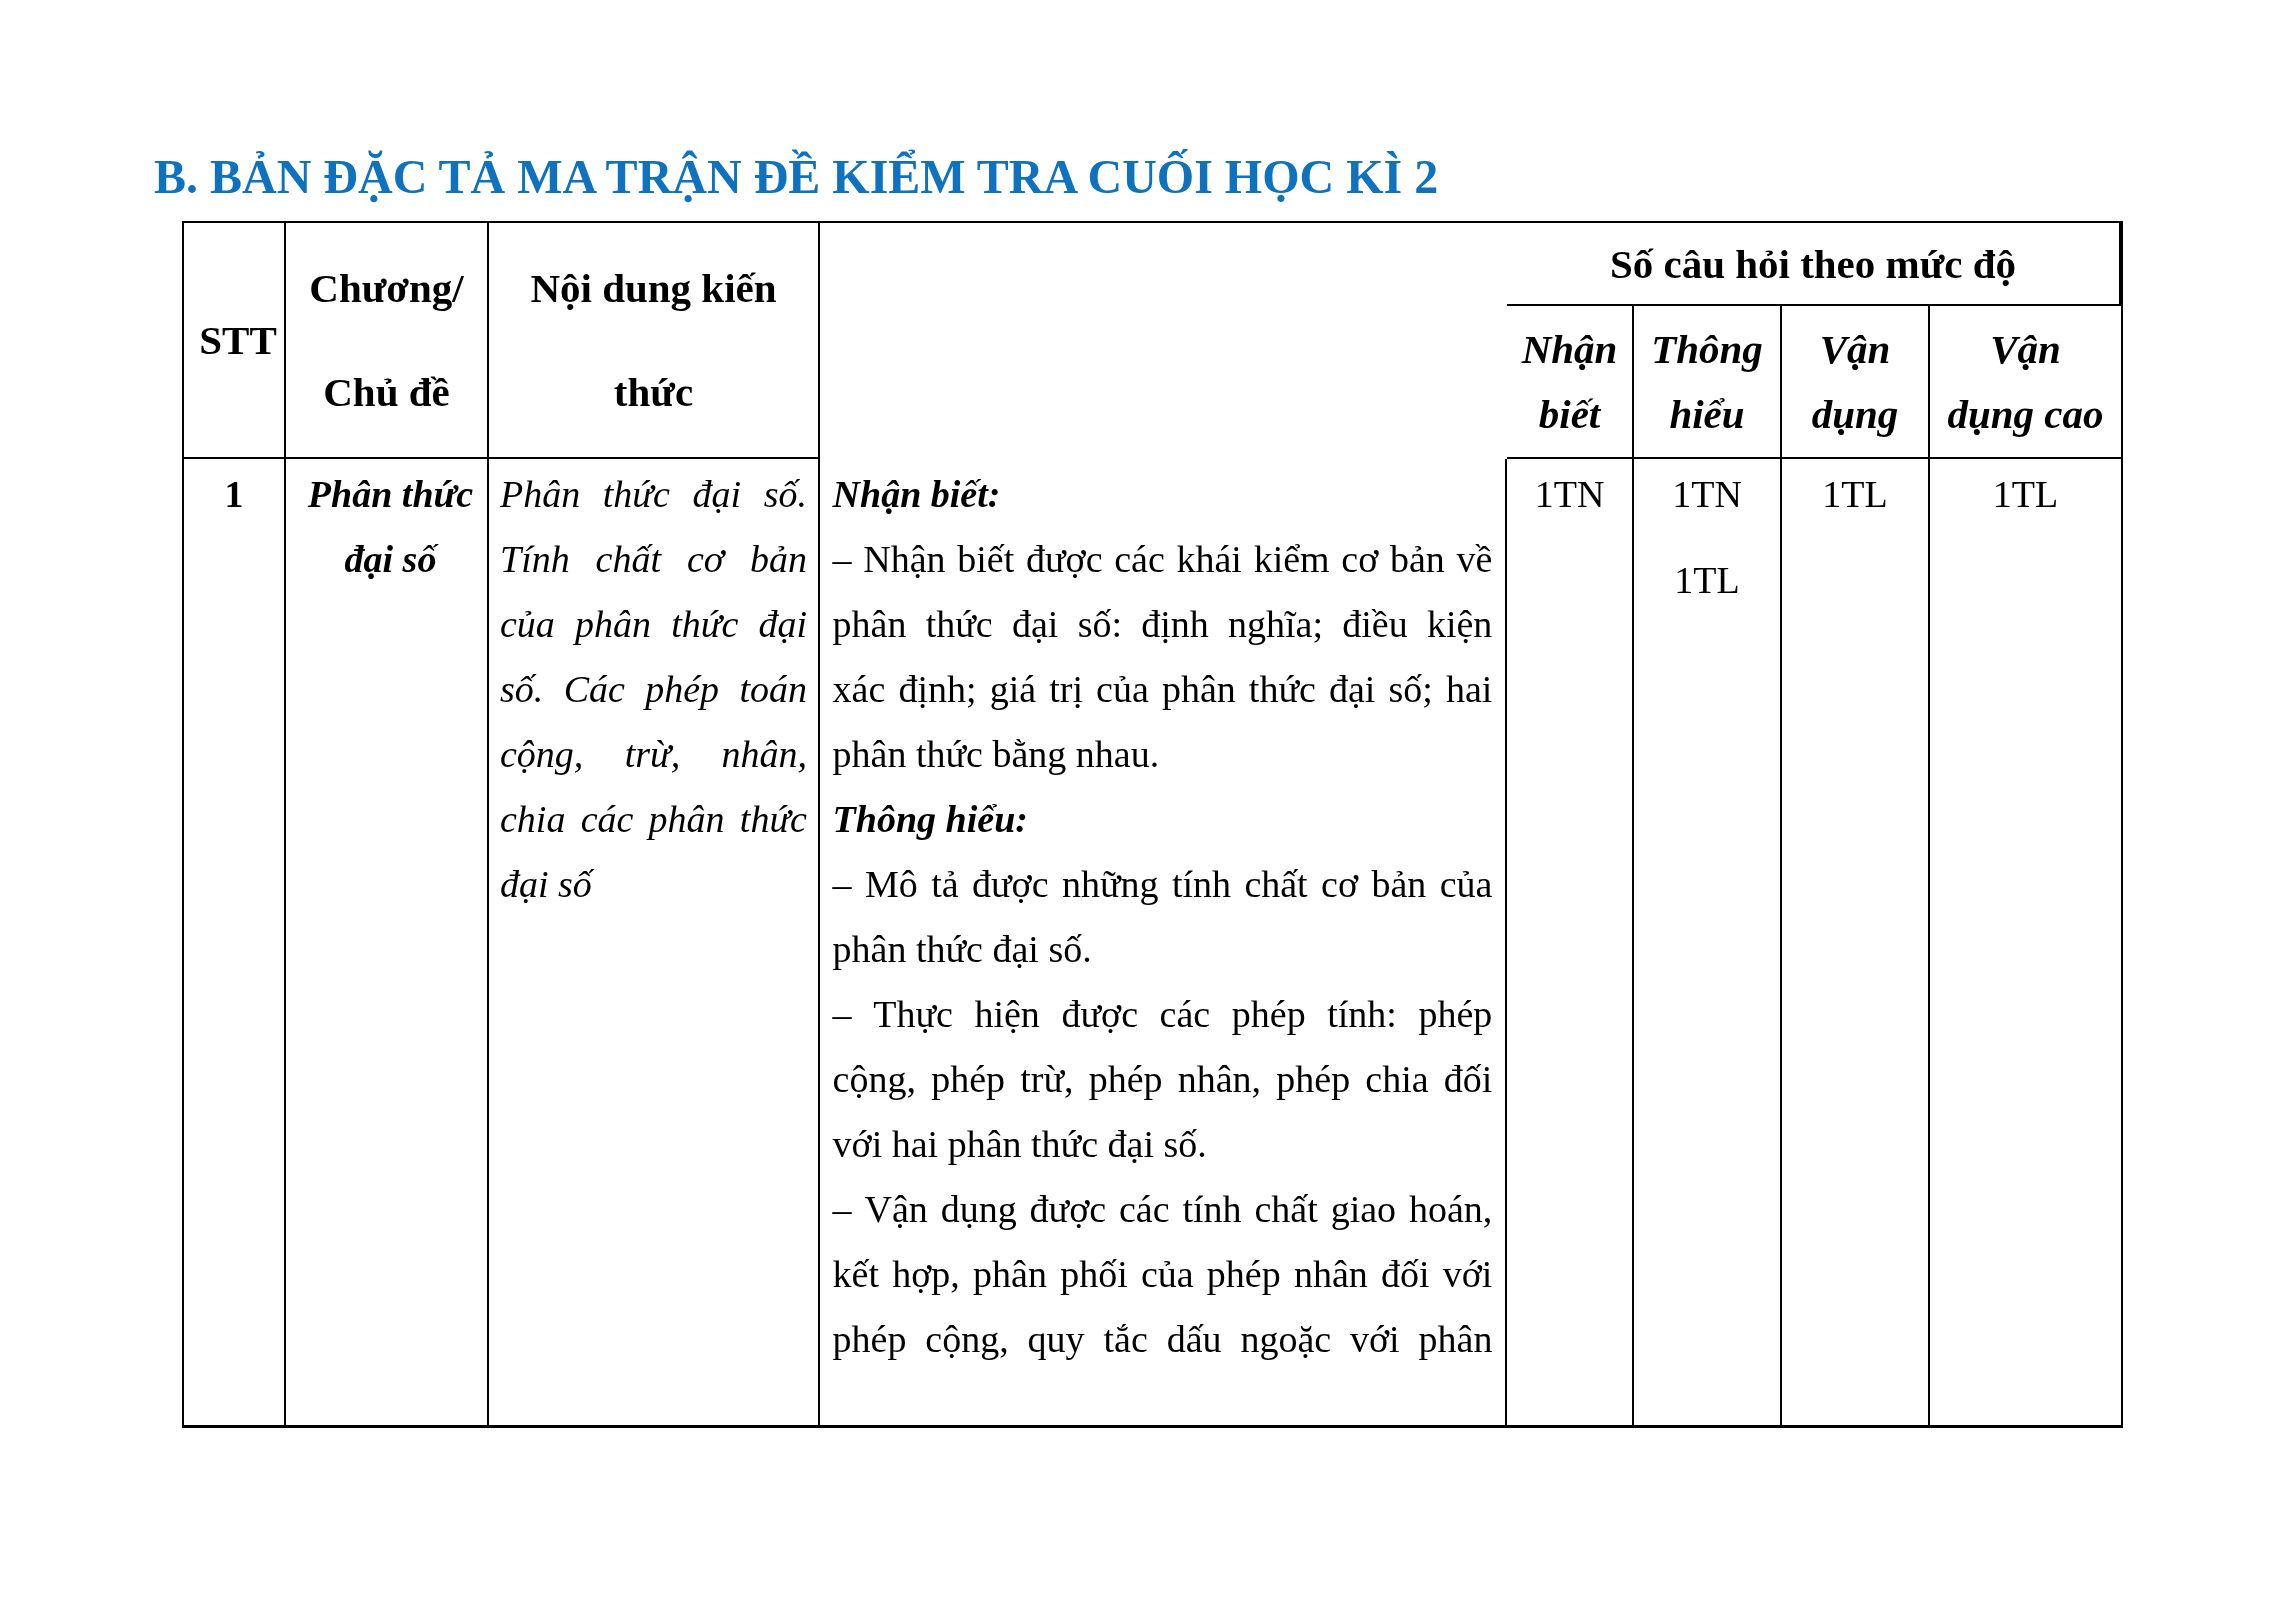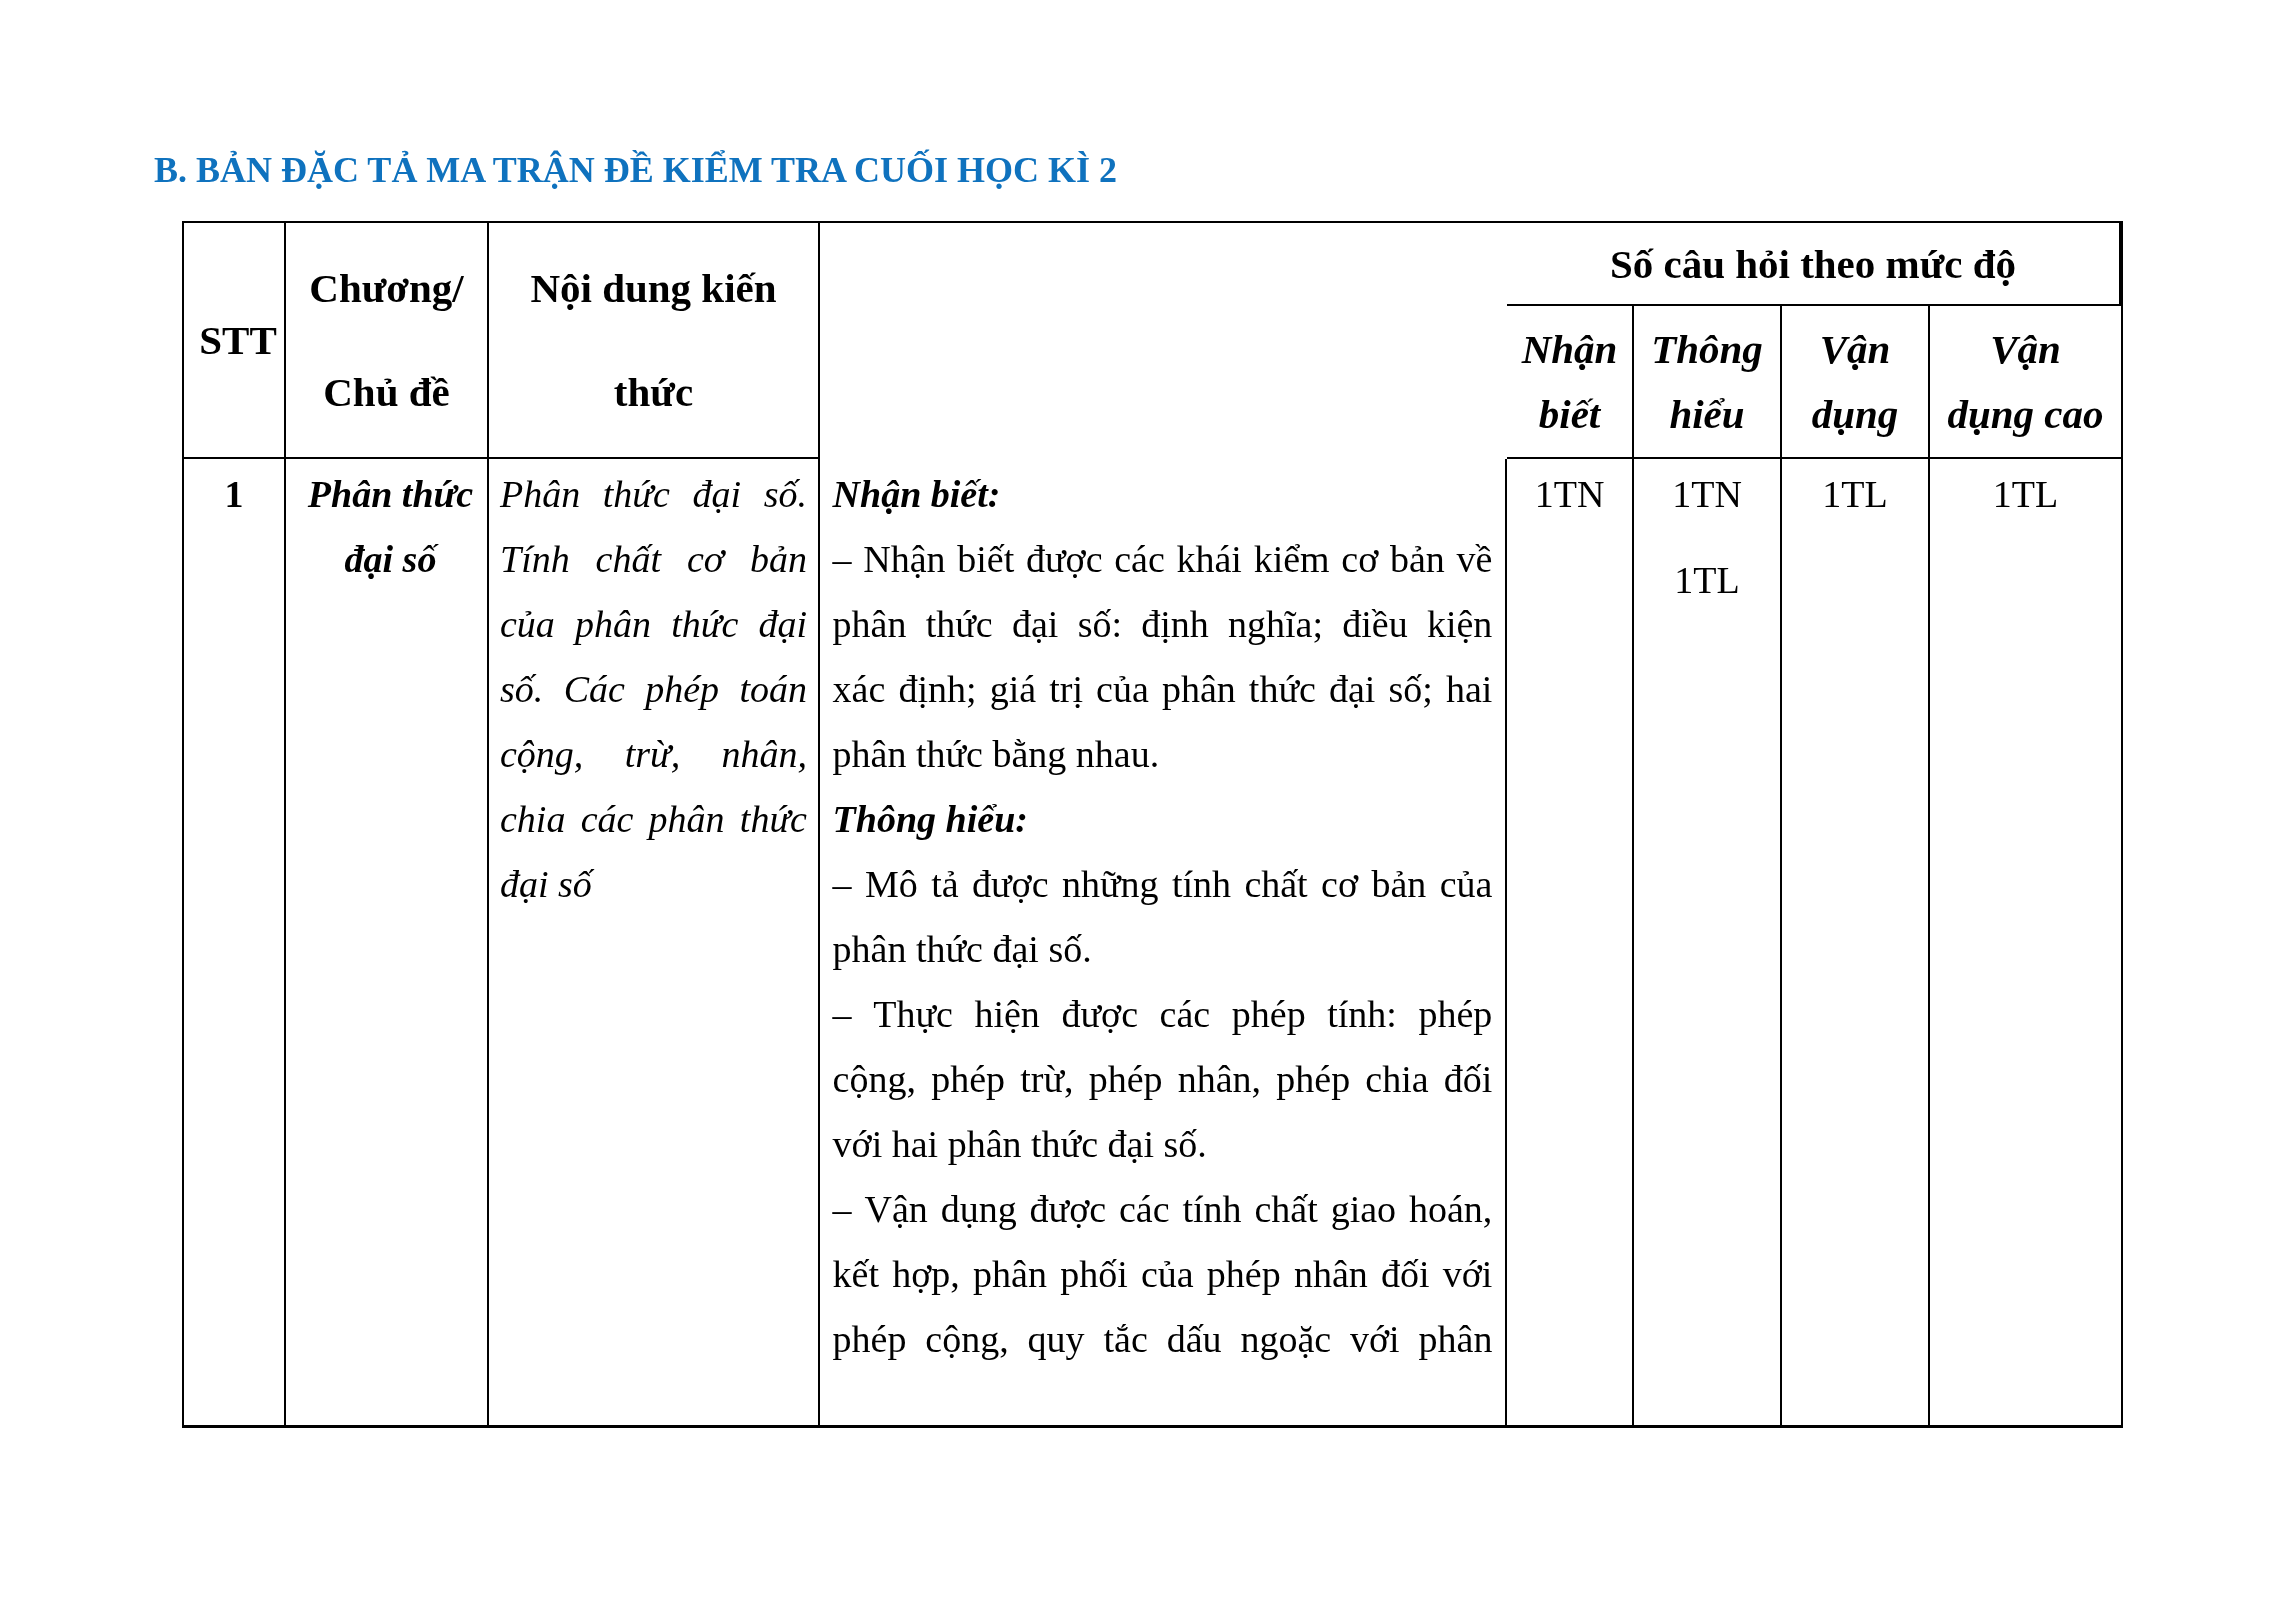--- a/index.html
+++ b/index.html
@@ -9,21 +9,21 @@
     height: 1623px;
     background: #ffffff;
     font-family: "Liberation Serif", "DejaVu Serif", serif;
     color: #000000;
     overflow: hidden;
   }
   .doc-title {
     position: absolute;
     left: 154px;
     top: 149px;
-    font-size: 36px;
+    font-size: 48px;
     font-weight: bold;
     color: #0F72BE;
     white-space: nowrap;
   }
   .matrix {
     position: absolute;
     left: 182px;
     top: 221px;
     display: grid;
     grid-template-columns: 102px 203px 331px 687px 127px 148px 148px 191px;

